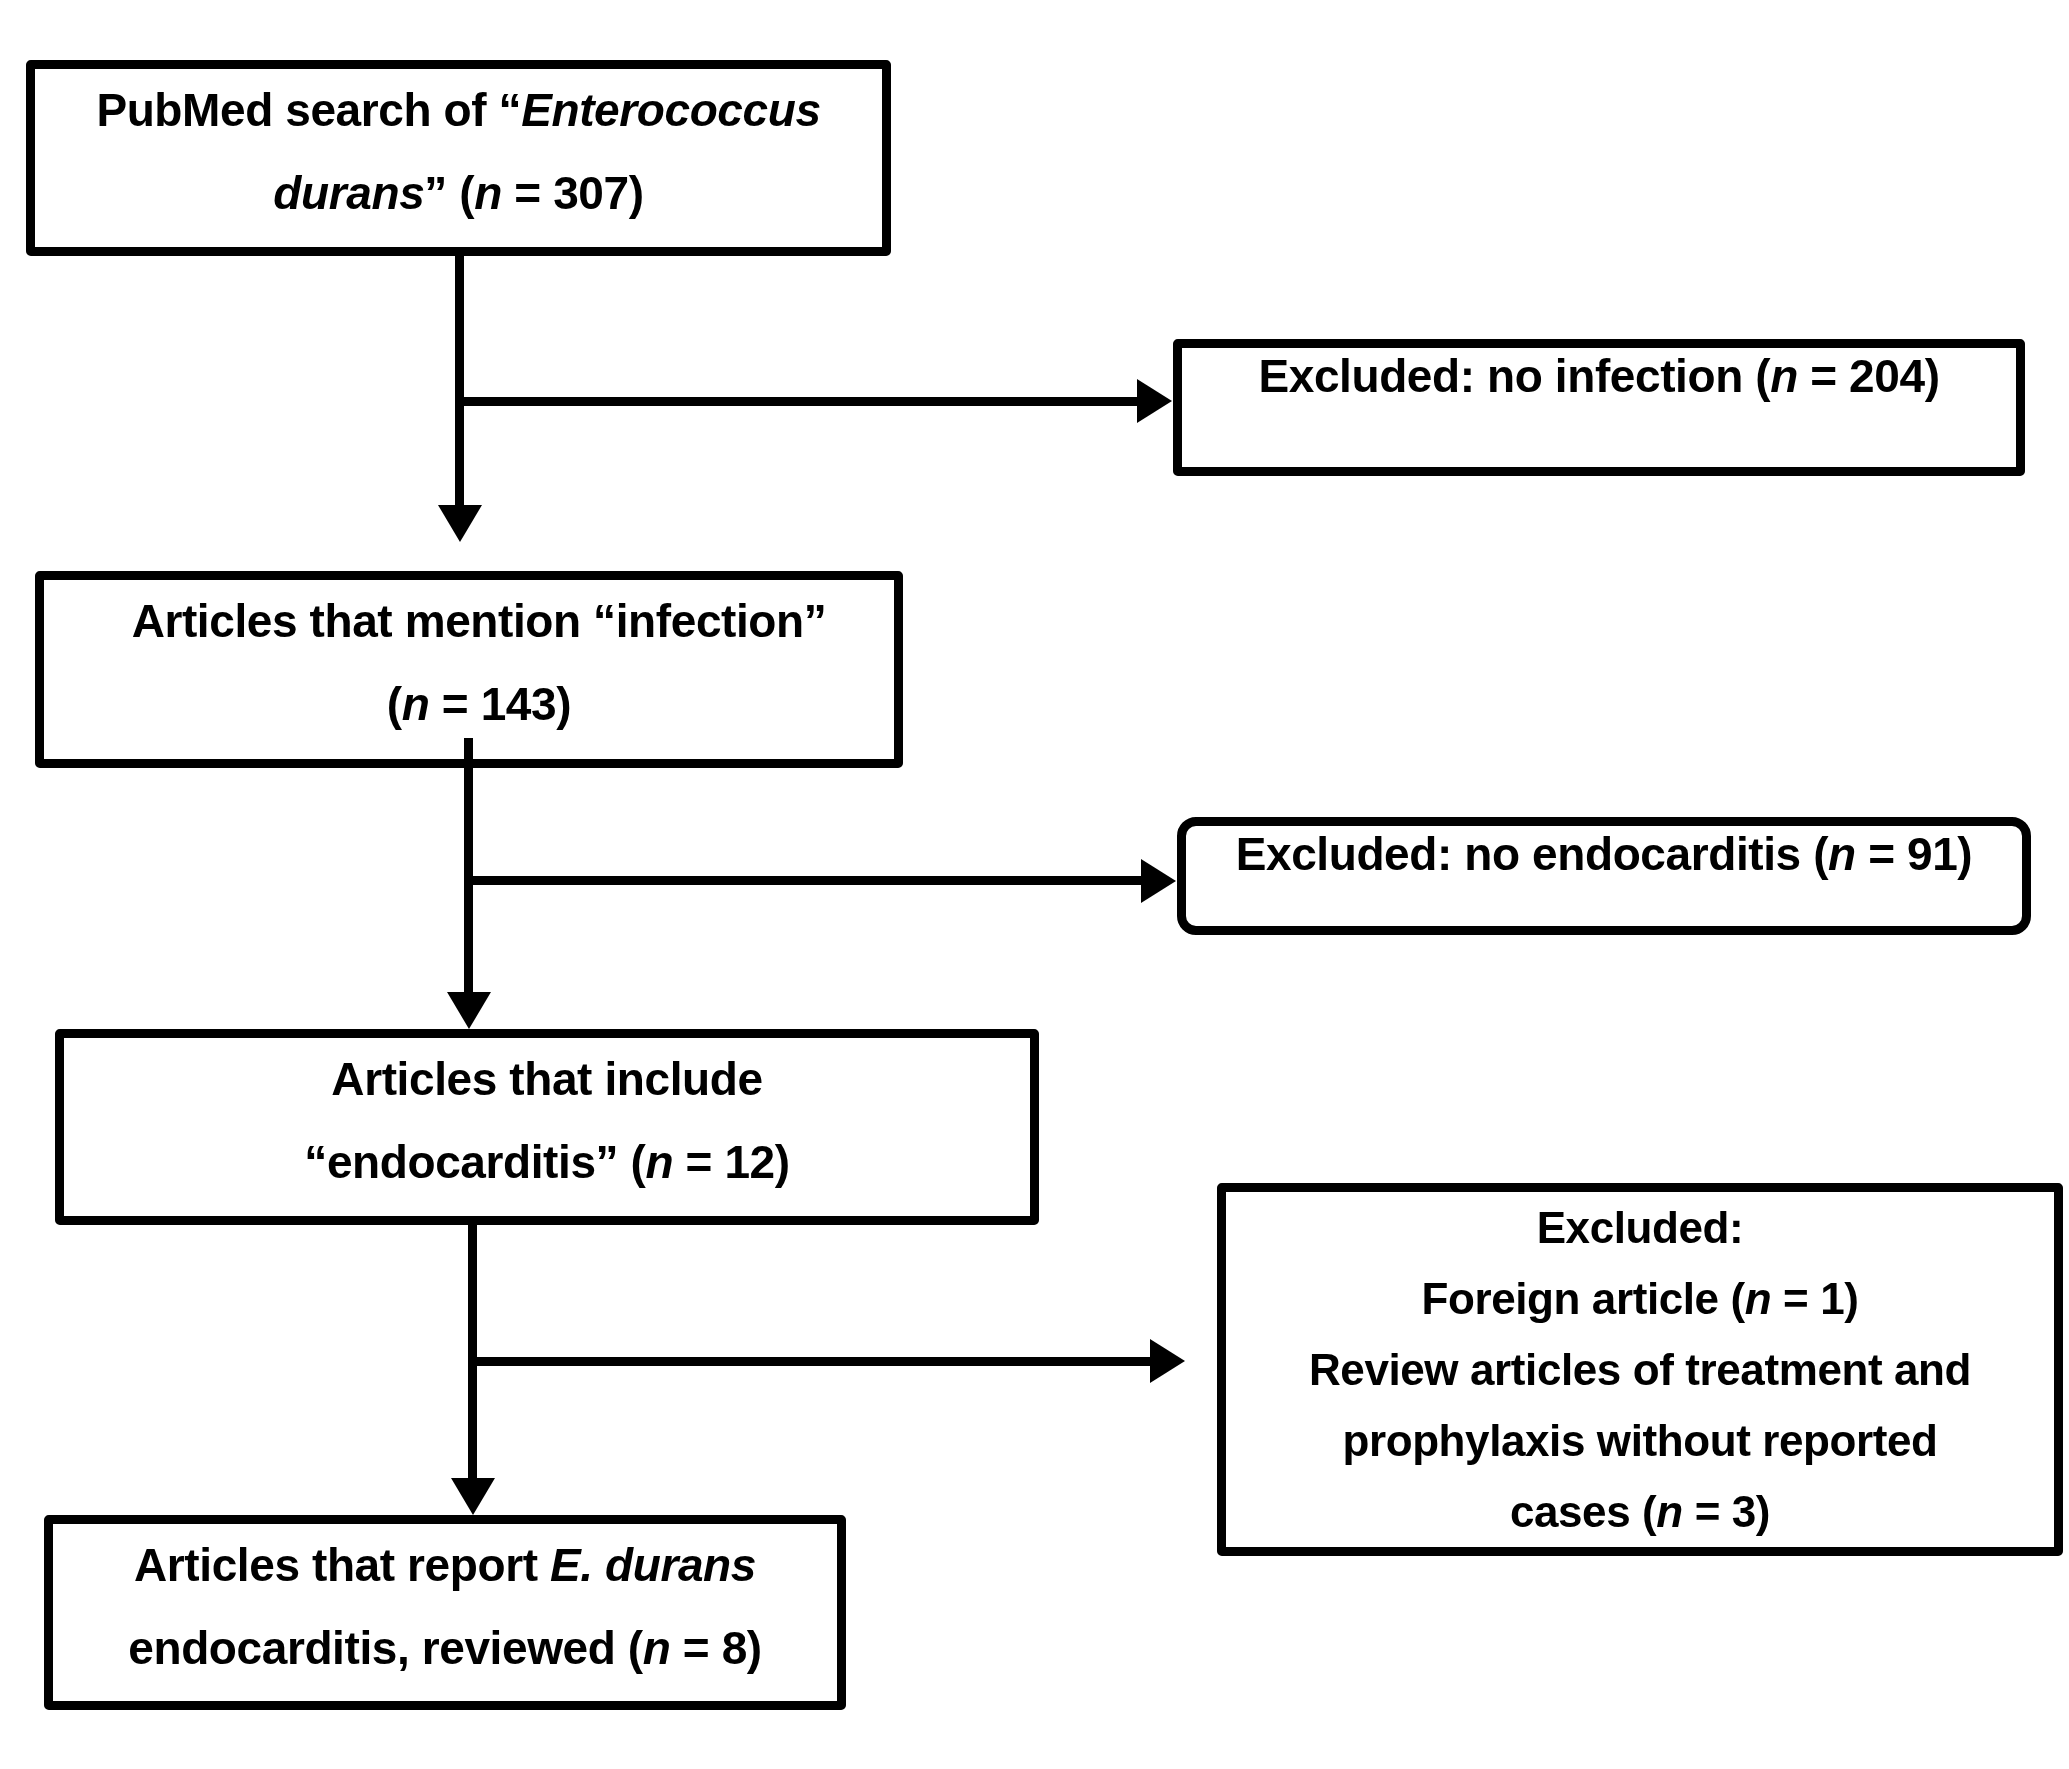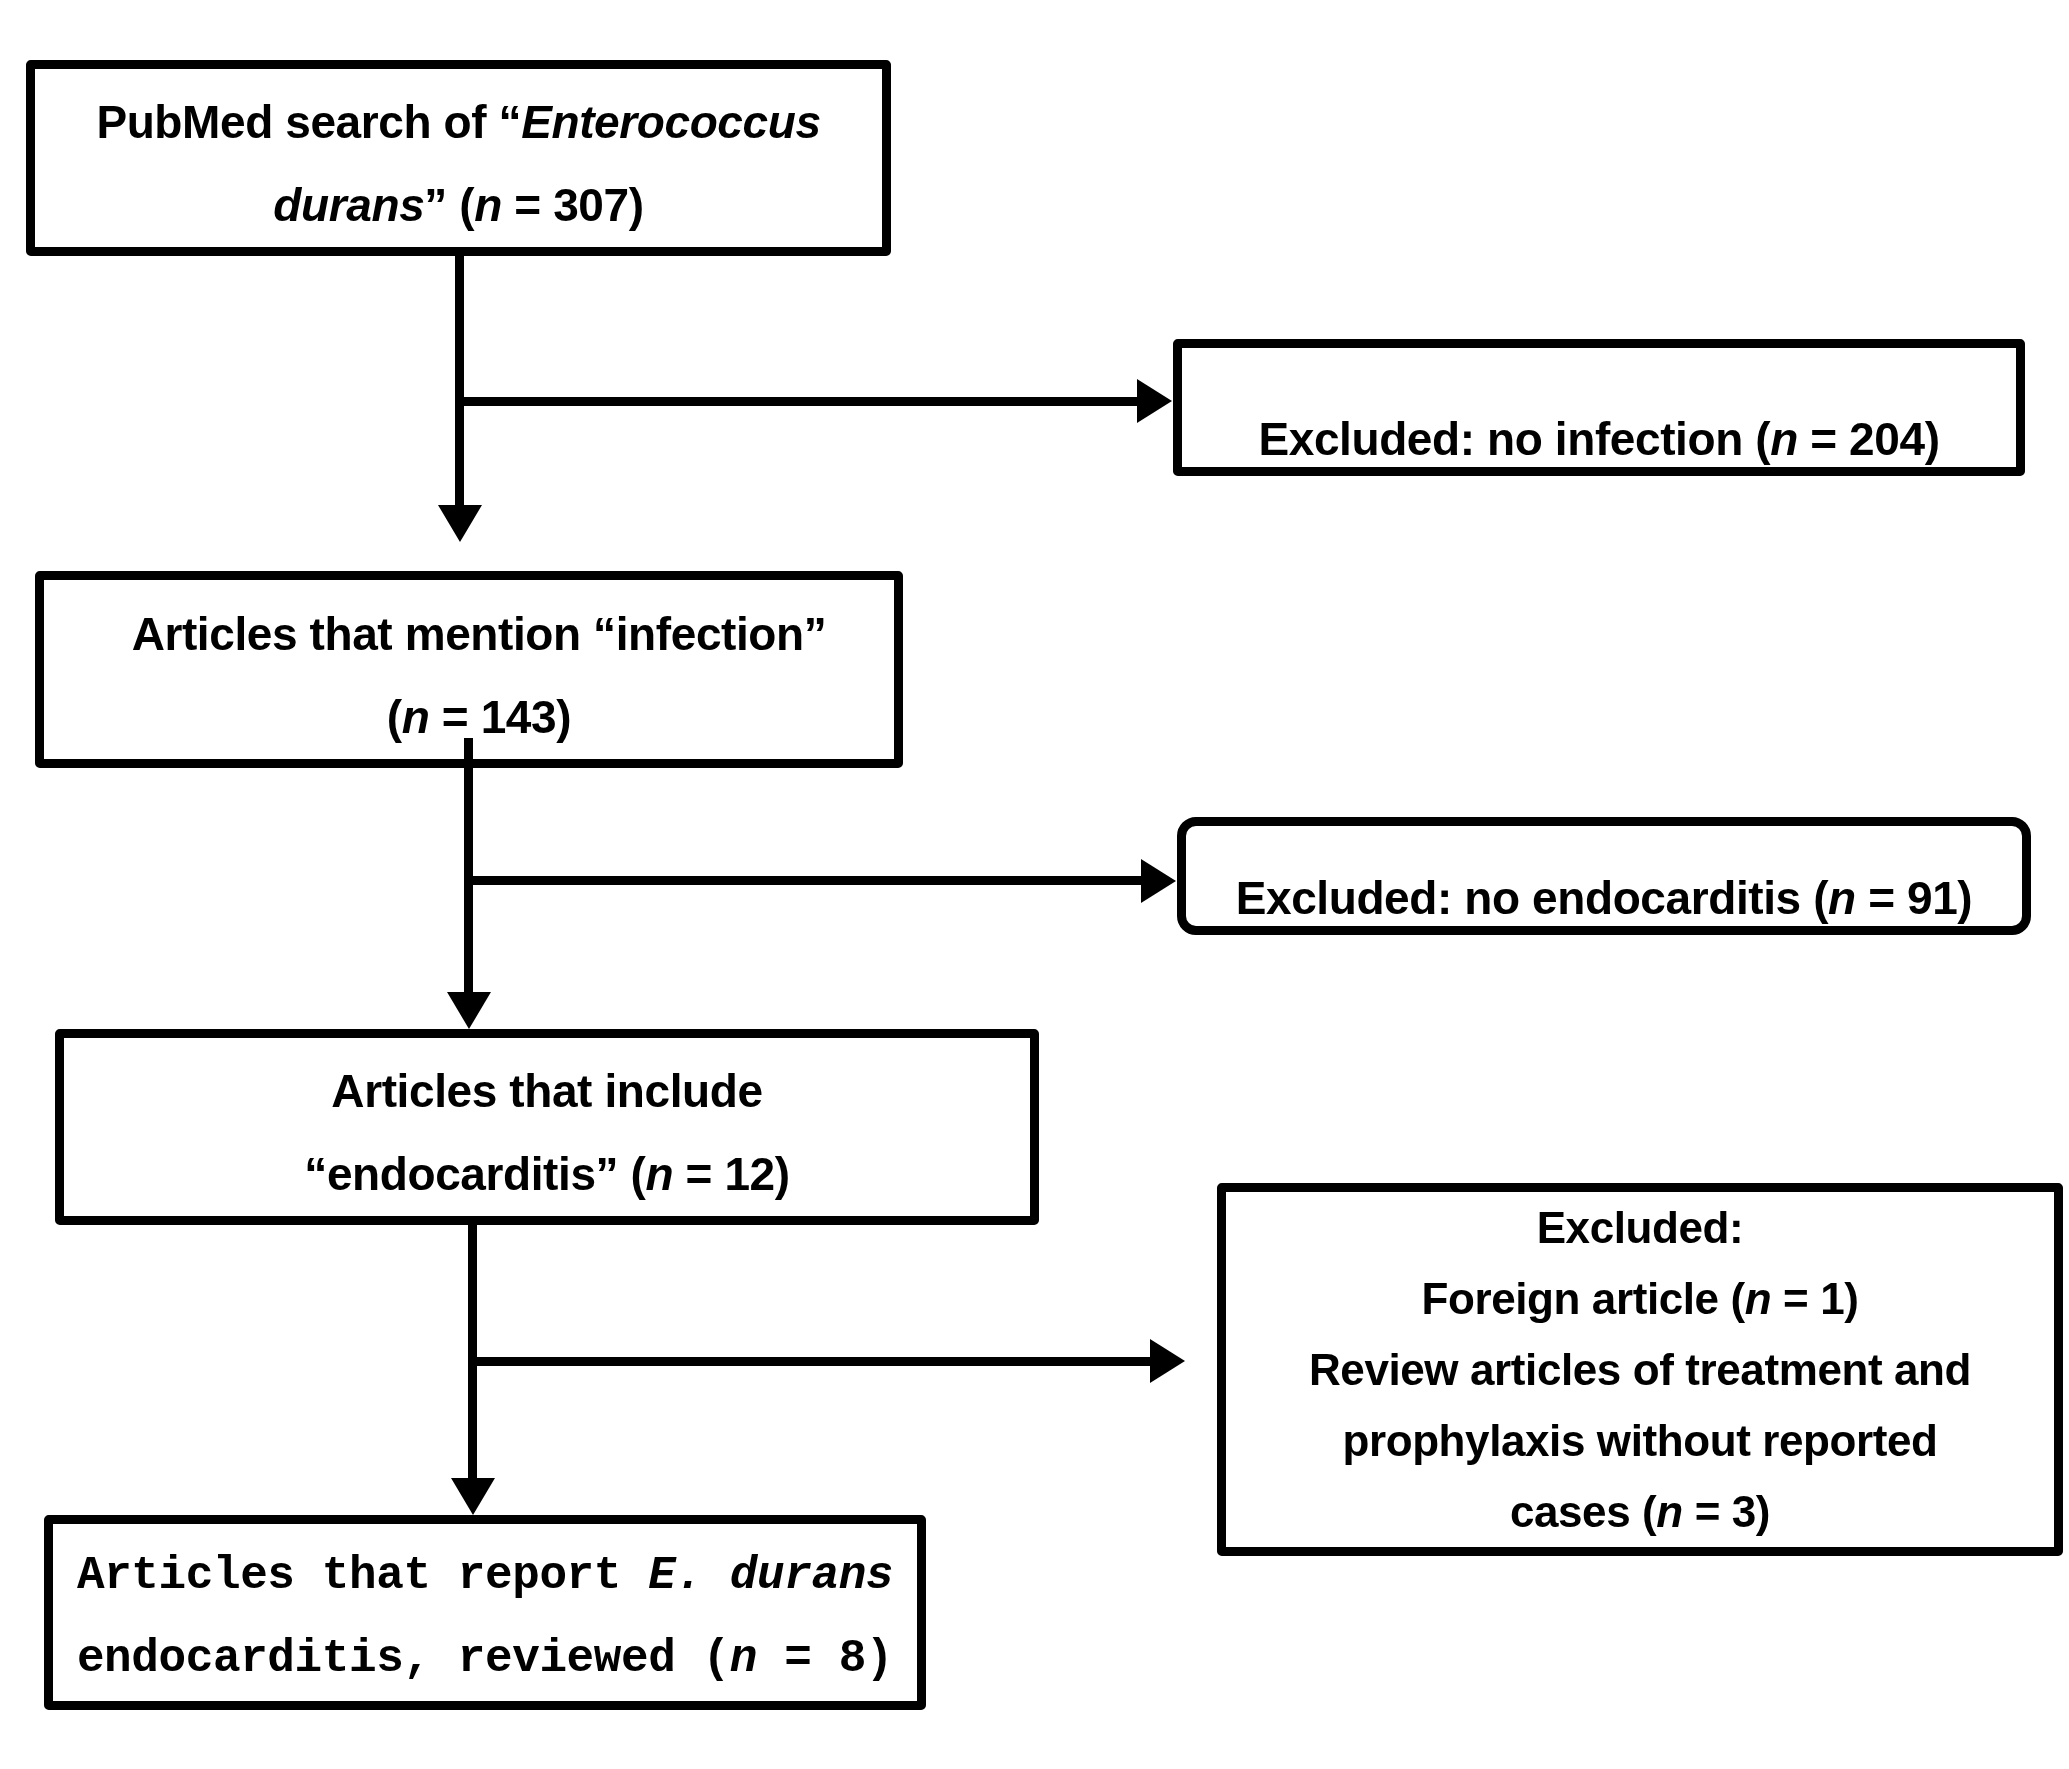--- a/index.html
+++ b/index.html
@@ -13,40 +13,40 @@
     overflow:hidden;
   }
   .fbox{
     position:absolute;
     border:9.7px solid #000;
     border-radius:4.8px;
     background:#fff;
     box-sizing:border-box;
     display:flex;
     flex-direction:column;
-    justify-content:flex-end;
+    justify-content:flex-start;
     align-items:center;
     text-align:center;
     font-weight:700;
     font-size:46px;
     letter-spacing:-0.4px;
   }
   .fbox .line{white-space:nowrap;}
   .main .line{line-height:83px;}
   .excl-small .line{line-height:56px;}
   .excl-big{font-size:44px;margin-left:32px;}
   .excl-big .line{line-height:71px;}
   
   .b-pubmed   {left:26px;  top:60px;   width:865px; height:196px;}
   .b-excl1    {left:1173px;top:339px;  width:852px; height:137px;}
   .b-infection{left:35px;  top:571px;  width:868px; height:197px;padding-left:20px;}
   .b-excl2    {left:1177px;top:817px; width:854px; height:118px;border-radius:19px;}
   .b-endocard {left:39px;  top:1029px; width:984px; height:196px;margin-left:16px;}
   .b-excl3    {left:1185px;top:1183px; width:846px; height:373px;}
-  .b-reviewed {left:44px;  top:1515px; width:882px; height:195px;font-family:Liberation Mono, monospace;}
+  .b-reviewed {left:44px;  top:1515px; width:802px; height:195px;}
   
   .line-shape{position:absolute;background:#000;}
   .vline1{left:455px; top:255px;  width:9px; height:253px;}
   .vline2{left:464px; top:738px;  width:9px; height:257px;}
   .vline3{left:468px; top:1224px; width:9px; height:257px;}
   .hline1{left:459px; top:397px;  width:682px; height:9px;}
   .hline2{left:468px; top:876px; width:676px; height:9px;}
   .hline3{left:472px; top:1357px; width:680px; height:9px;}
   
   .arr{position:absolute;width:0;height:0;}

